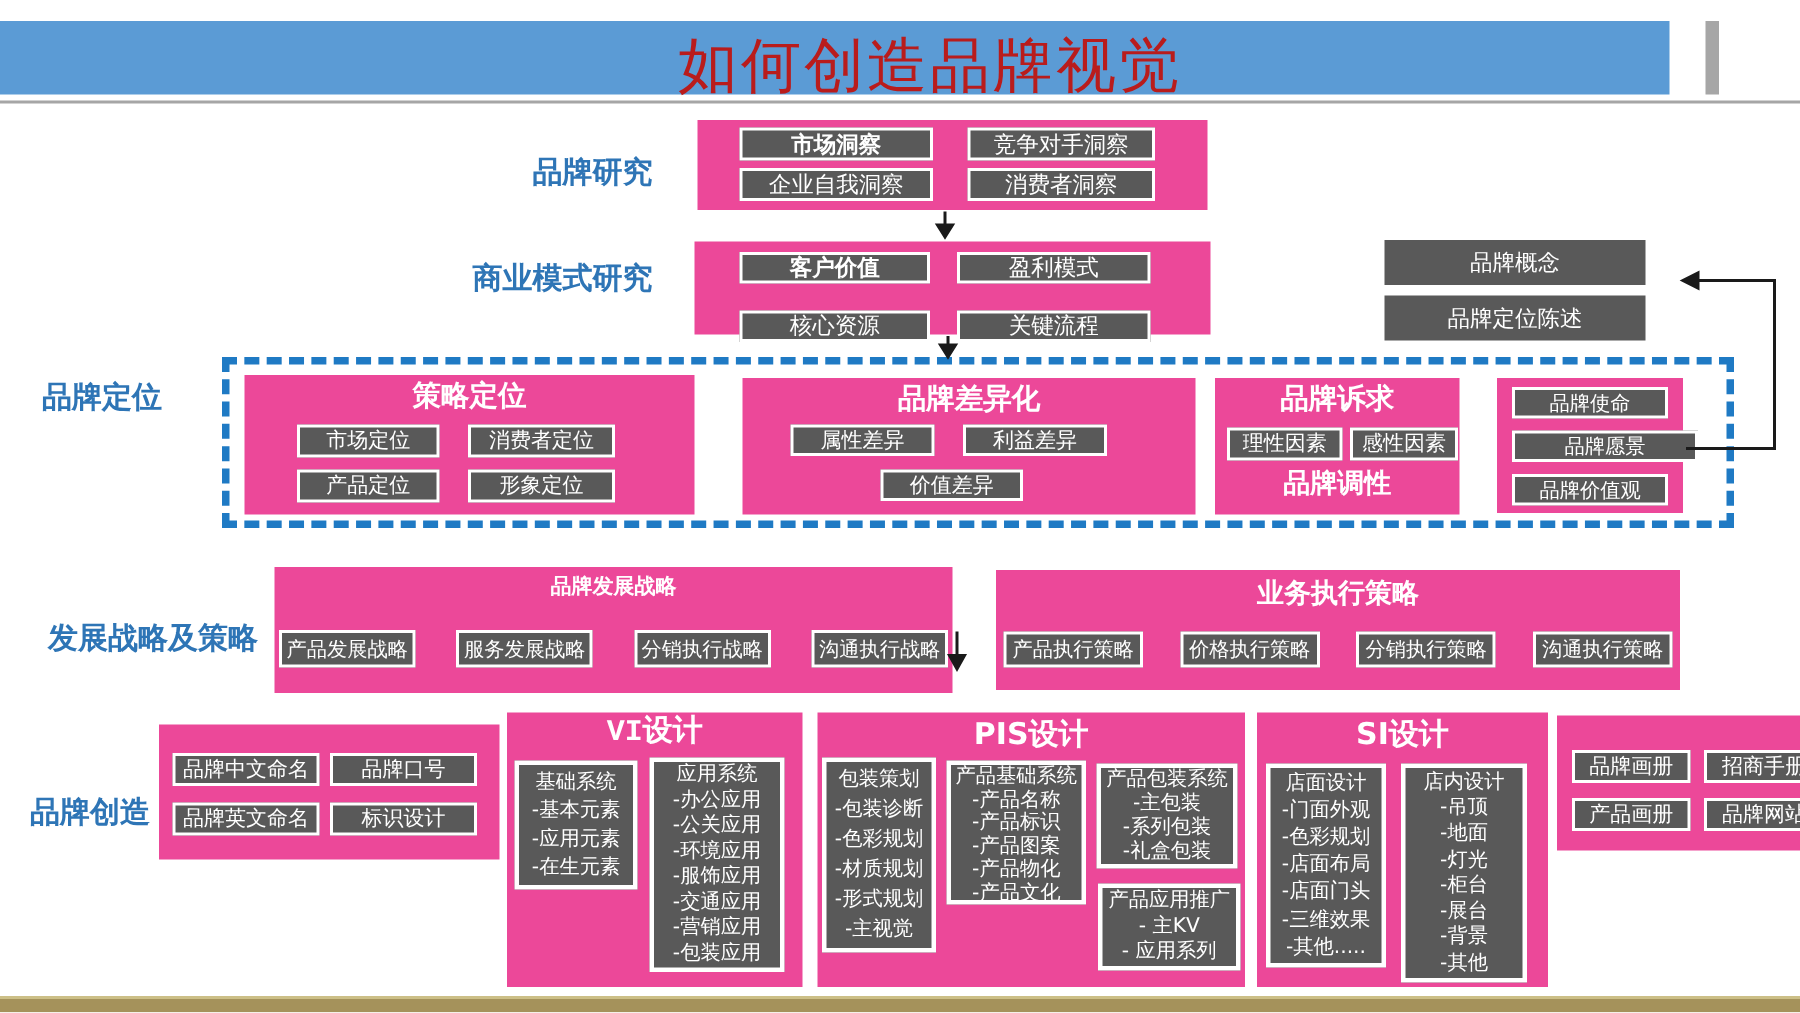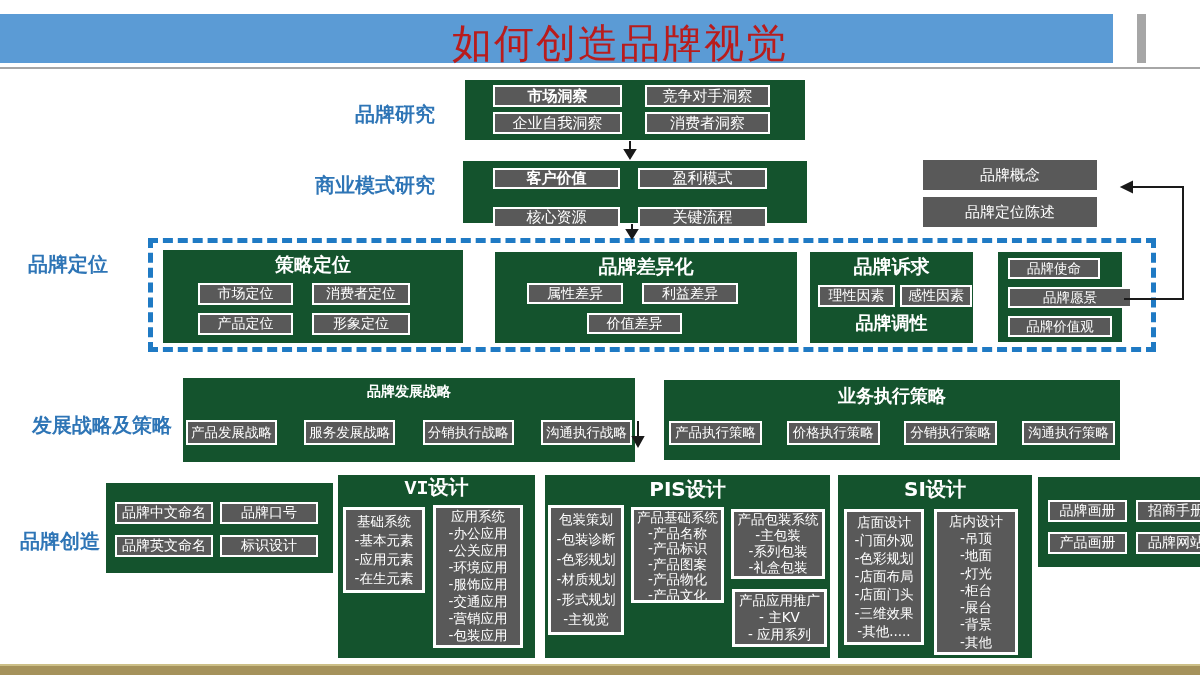--- a/index.html
+++ b/index.html
@@ -4,21 +4,21 @@
 <style>
   html,body{margin:0;padding:0;background:#fff;}
   .canvas{position:relative;width:1200px;height:675px;background:#ffffff;overflow:hidden;
           font-family:"DejaVu Sans","Liberation Sans",sans-serif;}
   .banner{position:absolute;left:0;top:14px;width:1113px;height:49px;background:#5B9BD5;}
   .banner-mark{position:absolute;left:1137px;top:14px;width:9px;height:49px;background:#A6A6A6;}
   .page-title{position:absolute;left:40px;top:16px;width:1160px;text-align:center;margin:0;
               color:#b91c1c;font-size:40px;font-weight:normal;letter-spacing:2px;}
   .hairline{position:absolute;left:0;top:67px;width:1200px;height:2px;background:#A6A6A6;}
   .sec-label{position:absolute;color:#2E75B6;font-size:20px;font-weight:bold;white-space:nowrap;}
-  .gcont{position:absolute;background:#14532d;box-sizing:border-box;}
+  .gcont{position:absolute;background:#ec4899;box-sizing:border-box;}
   .dbox{background:#595959;border:2px solid #ffffff;color:#ffffff;display:flex;align-items:center;
         justify-content:center;font-size:14px;white-space:nowrap;box-sizing:border-box;}
   .bold{font-weight:bold;}
   .plainbox{position:absolute;background:#595959;color:#ffffff;display:flex;align-items:center;
             justify-content:center;font-size:15px;box-sizing:border-box;}
   .ghead{color:#ffffff;font-weight:bold;text-align:center;font-size:19px;line-height:1.2;}
   .ghead-abs{position:absolute;left:0;right:0;top:3px;}
   .dashed{position:absolute;left:148px;top:238px;width:1008px;height:114px;
           border:5px dashed #1F7AC4;box-sizing:border-box;}
   .grp{position:absolute;background:#595959;border:3px solid #ffffff;color:#ffffff;
@@ -80,21 +80,21 @@
   </div>
 
   <div class="gcont" style="left:810px;top:252px;width:163px;height:91px;">
     <div class="ghead ghead-abs">品牌诉求</div>
     <div class="dbox abs" style="left:8px;top:33px;width:77px;height:22px;">理性因素</div>
     <div class="dbox abs" style="left:90px;top:33px;width:72px;height:22px;">感性因素</div>
     <div class="ghead abs" style="left:0;right:0;top:60px;font-size:18px;">品牌调性</div>
   </div>
 
   <div class="gcont" style="left:998px;top:252px;width:124px;height:90px;">
-    <div class="dbox abs" style="left:10px;top:6px;width:92px;height:21px;font-size:13.5px;">品牌使命</div>
+    <div class="dbox abs" style="left:10px;top:6px;width:104px;height:21px;font-size:13.5px;">品牌使命</div>
     <div class="dbox abs" style="left:10px;top:35px;width:124px;height:21px;font-size:13.5px;">品牌愿景</div>
     <div class="dbox abs" style="left:10px;top:64px;width:104px;height:21px;font-size:13.5px;">品牌价值观</div>
   </div>
 
   <div class="gcont" style="left:183px;top:378px;width:452px;height:84px;">
     <div class="ghead ghead-abs" style="top:5px;font-size:14px;">品牌发展战略</div>
     <div class="abs" style="left:3px;right:3px;top:42px;display:flex;justify-content:space-between;">
       <div class="dbox" style="height:25px;font-size:13.5px;padding:0 3px;">产品发展战略</div>
       <div class="dbox" style="height:25px;font-size:13.5px;padding:0 3px;">服务发展战略</div>
       <div class="dbox" style="height:25px;font-size:13.5px;padding:0 3px;">分销执行战略</div>

